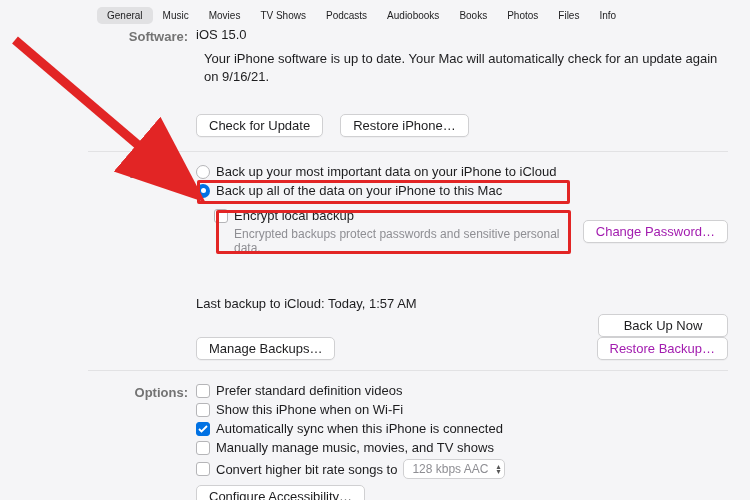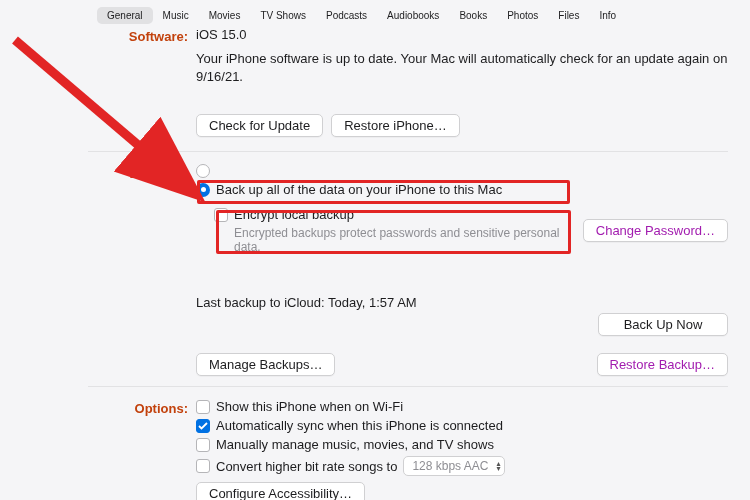--- a/index.html
+++ b/index.html
@@ -2,21 +2,21 @@
 <html><head>
 <meta charset="utf-8">
 <style>
   *{margin:0;padding:0;box-sizing:border-box;font-family:-apple-system,BlinkMacSystemFont,"Segoe UI",Helvetica,Arial,sans-serif;-webkit-font-smoothing:antialiased;}
   body{background:#f5f5f7;width:750px;height:500px;overflow:hidden;color:#1d1d1f;font-size:13px;position:relative;}
   .tabbar{display:flex;gap:0;padding:7px 0 3px 0;justify-content:flex-start;padding-left:97px;}
   .tab{padding:3px 10px;border-radius:5px;font-size:10px;color:#1d1d1f;cursor:default;}
   .tab.active{background:#e1e1e3;}
   .content{padding:0 22px 0 0;}
   .row{display:flex;align-items:flex-start;margin-bottom:3px;}
-  .rowlabel{width:196px;text-align:right;padding-right:8px;font-weight:600;color:#c2410c;padding-top:2px;flex-shrink:0;}
+  .rowlabel{width:196px;text-align:right;padding-right:8px;font-weight:600;color:#737373;padding-top:2px;flex-shrink:0;}
   .rowbody{flex:1;min-width:0;}
   .line{display:flex;align-items:center;gap:6px;margin-bottom:4px;}
   .btn{display:inline-flex;align-items:center;justify-content:center;background:#fff;border:1px solid #d0d0d2;border-radius:5px;padding:3px 12px;font-size:13px;color:#1d1d1f;box-shadow:0 1px 0 rgba(0,0,0,.03);cursor:default;}
   .btn.disabled{color:#a21caf;}
   .radio{width:14px;height:14px;border:1px solid #b5b5b8;border-radius:50%;background:#fff;display:flex;align-items:center;justify-content:center;flex-shrink:0;}
   .radio.selected{border:none;background:#0071e3;}
   .radio.selected::after{content:"";width:5px;height:5px;background:#fff;border-radius:50%;}
   .cbox{width:14px;height:14px;border:1px solid #b5b5b8;border-radius:3px;background:#fff;flex-shrink:0;display:flex;align-items:center;justify-content:center;}
   .cbox.checked{background:#0071e3;border-color:#0071e3;}
   .cbox.checked svg{display:block;width:10px;height:10px;}
@@ -49,37 +49,38 @@
 </div>
 
 <div class="content">
 
   <div class="row">
     <div class="rowlabel">Software:</div>
     <div class="rowbody">
       <div class="line">
           <span>iOS 15.0</span>
         </div>
-      <div class="line" style="margin-top:8px;">
+      <div class="line" style="margin-top:8px;margin-left:8px;">
           <span style="line-height:1.4;">Your iPhone software is up to date. Your Mac will automatically check for an update again on 9/16/21.</span>
         </div>
-      <div class="line mt10" style="gap:8px;margin-top:28px;">
+      <div class="line mt10" style="gap:17px;margin-top:28px;">
         <span class="btn">Check for Update</span>
         <span class="btn">Restore iPhone…</span>
       </div>
     </div>
   </div>
 
   <hr class="divider">
 
   <div class="row">
     <div class="rowlabel">Backups:</div>
     <div class="rowbody">
       <div class="line">
         <span class="radio"></span>
+        <span>Back up your most important data on your iPhone to iCloud</span>
       </div>
       <div class="line">
         <span class="radio selected"></span>
         <span>Back up all of the data on your iPhone to this Mac</span>
       </div>
 
       <div class="between mt10 w100">
         <div style="margin-left:18px;flex:1;">
           <div class="line">
             <span class="cbox"></span>
@@ -87,32 +88,36 @@
           </div>
           <div class="subtle" style="margin-left:20px;">Encrypted backups protect passwords and sensitive personal data.</div>
         </div>
         <span class="btn disabled">Change Password…</span>
       </div>
 
       <div class="between w100" style="margin-top:14px;">
         <span>Last backup to iCloud:  Today, 1:57 AM</span>
         <span class="btn" style="min-width:130px;justify-content:center;margin-top:45px;">Back Up Now</span>
       </div>
-      <div class="between w100" style="margin-top:17px;gap:7px;">
+      <div class="between w100" style="margin-top:0;gap:7px;">
         <span class="btn">Manage Backups…</span>
         <span class="btn disabled" style="min-width:130px;justify-content:center;">Restore Backup…</span>
       </div>
     </div>
   </div>
 
   <hr class="divider">
 
   <div class="row">
     <div class="rowlabel">Options:</div>
     <div class="rowbody">
+      <div class="line">
+        <span class="cbox"></span>
+        <span>Prefer standard definition videos</span>
+      </div>
       <div class="line">
         <span class="cbox"></span>
         <span>Show this iPhone when on Wi-Fi</span>
       </div>
       <div class="line">
         <span class="cbox checked">
             <svg viewBox="0 0 10 10">
               <path d="M1 5l2.5 2.5L9 2" stroke="#fff" stroke-width="1.8" fill="none"></path>
             </svg>
           </span>

